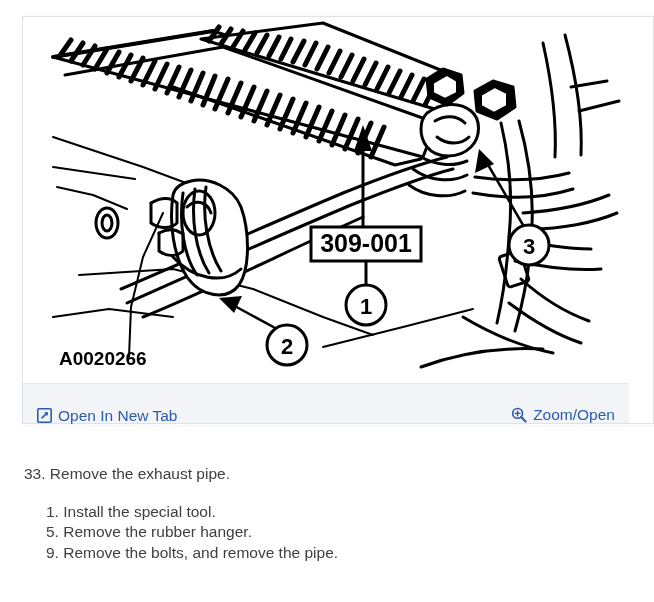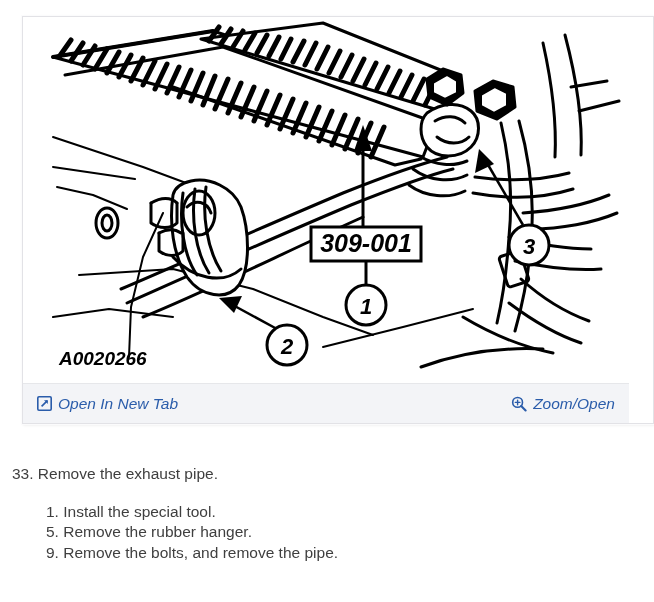--- a/index.html
+++ b/index.html
@@ -20,21 +20,20 @@
   #viewer-panel {
     position: absolute;
     left: 22px;
     top: 16px;
     width: 632px;
     height: 408px;
     background: #ffffff;
     border: 1px solid #e2e2e6;
     box-shadow: 0 0 0 1px #fbfbfc, 1px 1px 3px rgba(0,0,0,0.10);
     box-sizing: border-box;
-    font-style: italic;
   }
 
   #figure-area {
     position: absolute;
     left: 0;
     top: 0;
     width: 606px;
     height: 366px;
     background: #ffffff;
     overflow: hidden;
@@ -46,21 +45,21 @@
   #viewer-toolbar {
     position: absolute;
     left: 0;
     bottom: 0;
     width: 606px;
     height: 40px;
     background: #f3f4f7;
     border-top: 1px solid #e6e7ea;
     box-sizing: border-box;
     display: flex;
-    align-items: center;
+    align-items: flex-end;
     justify-content: space-between;
     padding: 0 14px;
   }
   .tb-action {
     display: flex;
     align-items: center;
     gap: 6px;
     color: #2a5caa;
     font-size: 15.5px;
     cursor: pointer;
@@ -74,21 +73,21 @@
     position: absolute;
     left: 0;
     top: 466px;
     width: 654px;
     font-size: 15.5px;
     color: #3f3f3f;
     line-height: 1.0;
   }
   .step-main {
     margin: 0 0 22px 0;
-    padding-left: 36px;
+    padding-left: 48px;
     text-indent: -24px;
     white-space: nowrap;
   }
   .sub-list { margin: 16px; padding: 0; list-style: none; }
   .sub-item {
     padding-left: 48px;
     text-indent: -18px;
     margin-bottom: 5px;
     white-space: nowrap;
   }

